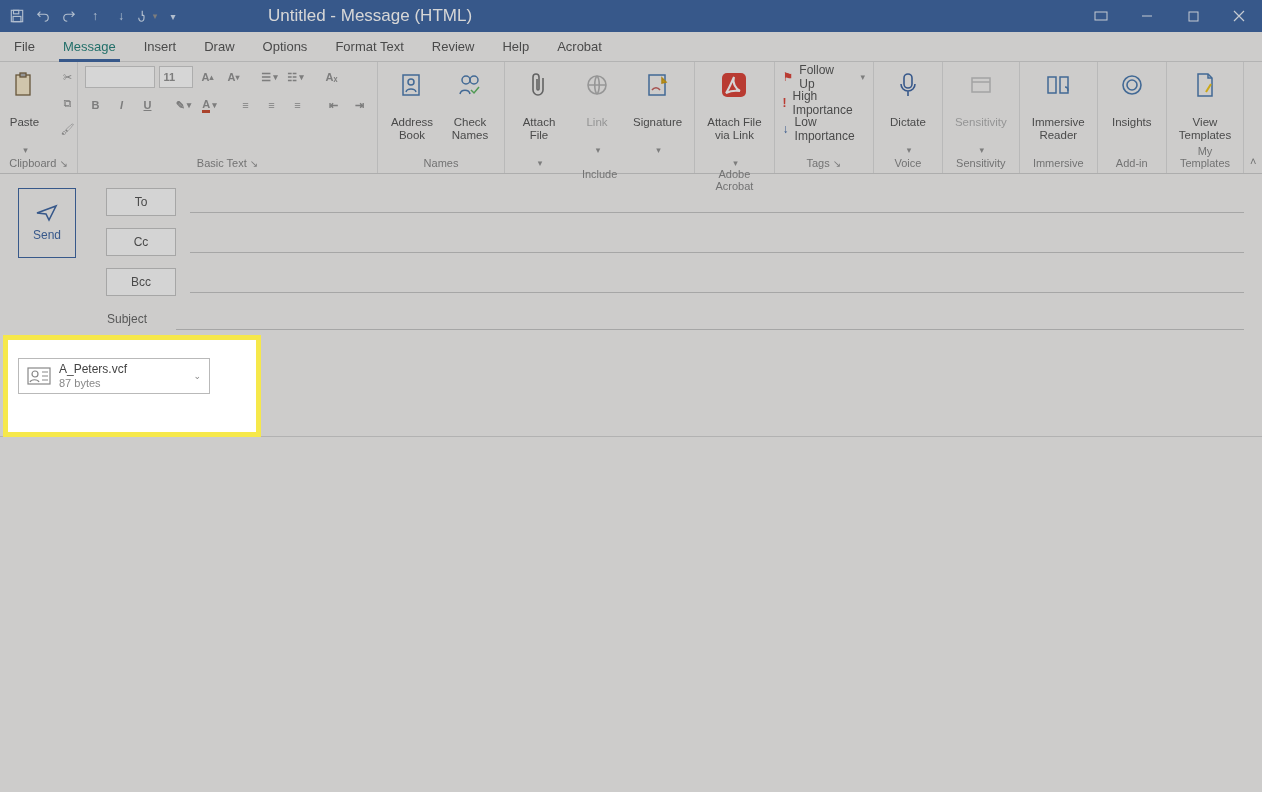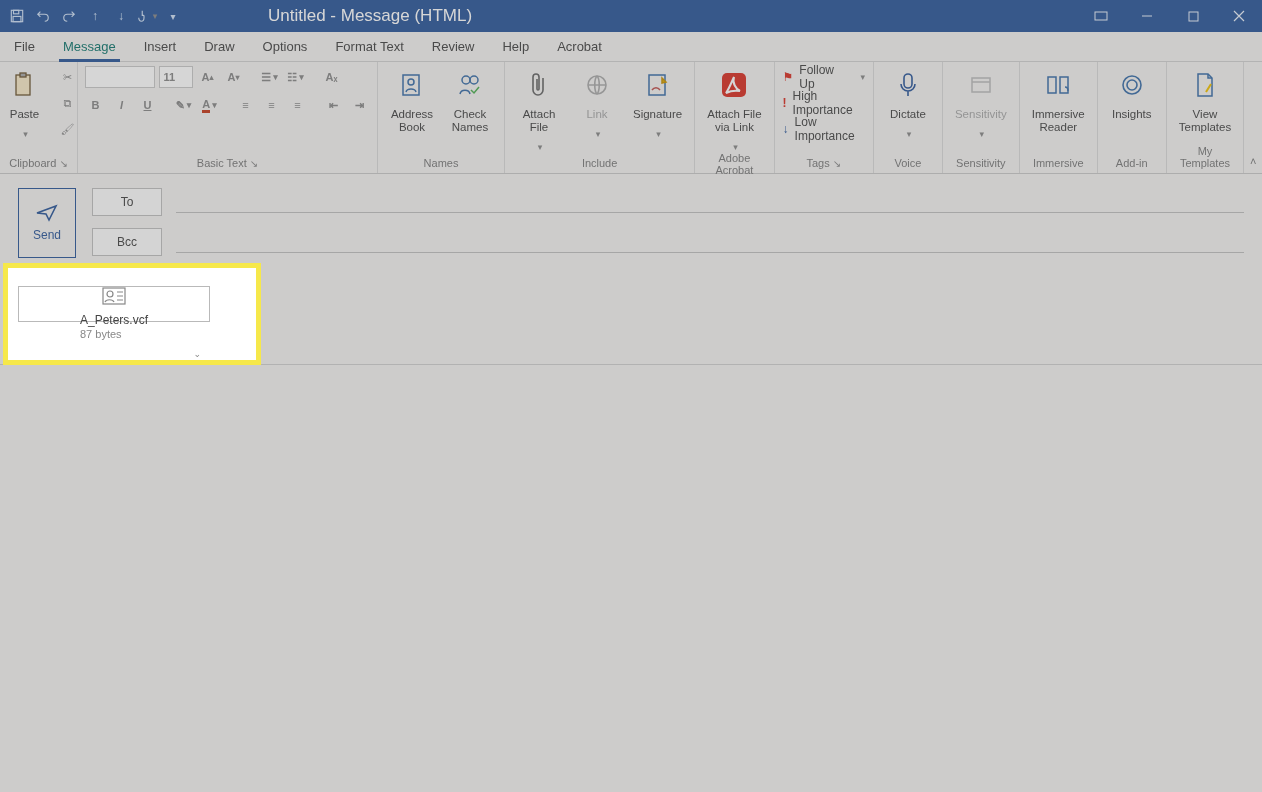--- a/index.html
+++ b/index.html
@@ -22,48 +22,48 @@
   .tabs { height:30px; background:#f3f2f1; display:flex; align-items:flex-end; border-bottom:1px solid #d0d0d0; font-size:13px; }
   .tabs .tab { padding:6px 14px 7px; color:#444; cursor:pointer; }
   .tabs .tab.active { color:#0f766e; font-weight:400; position:relative; }
   .tabs .tab.active::after { content:""; position:absolute; left:10px; right:10px; bottom:-1px; height:3px; background:#2b579a; }
 
   
   .ribbon { height:112px; background:#f3f2f1; display:flex; border-bottom:1px solid #c8c8c8; font-size:11px; color:#555; }
   .group { border-right:1px solid #d9d9d9; padding:4px 8px 2px; display:flex; flex-direction:column; align-items:center; justify-content:space-between; }
   .grouplabel { font-size:11px; color:#7a7a7a; padding-bottom:2px; text-align:center; width:100%; }
   .gbody { display:flex; align-items:flex-start; gap:6px; flex:1; }
-  .bigbtn { display:flex; flex-direction:column; align-items:center; justify-content:flex-start; min-width:52px; padding:4px 4px 0; gap:8px; text-align:center; }
+  .bigbtn { display:flex; flex-direction:column; align-items:center; justify-content:flex-start; min-width:52px; padding:4px 4px 0; gap:16px; text-align:center; }
   .bigbtn .ic { width:30px; height:30px; display:flex; align-items:center; justify-content:center; color:#3a6ea8; }
   .bigbtn .lbl { font-size:11.5px; line-height:13px; color:#444; }
   .bigbtn.dis .lbl, .bigbtn.dis .ic { color:#a8a8a8; }
   .mini { display:grid; grid-template-rows:repeat(3,22px); grid-auto-flow:column; gap:4px 6px; align-content:start; }
   .mbtn { width:22px; height:22px; display:flex; align-items:center; justify-content:center; color:#888; border:1px solid transparent; }
   .fontbox { width:70px; height:22px; border:1px solid #c8c8c8; background:#fff; }
   .sizebox { width:34px; height:22px; border:1px solid #c8c8c8; background:#fff; font-size:11px; padding-left:4px; color:#888; display:flex; align-items:center;}
   .row { display:flex; gap:4px; align-items:center; }
   .tagsrow { display:flex; align-items:center; gap:6px; font-size:12px; color:#444; height:22px;}
   .launcher { align-self:flex-end; font-size:10px; color:#888; margin-left:auto; }
   .caret { font-size:9px; color:#888; margin-left:2px; }
 
   .collapse { width:24px; display:flex; align-items:flex-end; justify-content:center; padding-bottom:6px; color:#777;}
 
   
   .compose { padding:14px 18px 0; display:flex; gap:16px; }
   .sendcol { width:58px; }
   .sendbtn { width:58px; height:70px; border:1.5px solid #2b579a; display:flex; flex-direction:column; align-items:center; justify-content:center; gap:6px; color:#2b579a; font-size:12px;}
   .recips { flex:1; display:flex; flex-direction:column; gap:12px; }
   .reciprow { display:flex; align-items:center; gap:14px; }
-  .pillbtn { width:70px; height:28px; border:1px solid #bfbfbf; background:#fdfdfd; display:flex; align-items:center; justify-content:center; font-size:12px; color:#444; }
+  .pillbtn { width:70px; height:28px; border:1px solid #bfbfbf; background:#fdfdfd; display:flex; align-items:center; justify-content:center; font-size:12px; color:#444;margin-left:14px; }
   .field { flex:1; height:22px; border-bottom:1px solid #bfbfbf; }
   .subjlabel { width:70px; font-size:12px; color:#555; text-align:center; }
 
   
   .attachwrap { margin:10px 0 0 8px; width:248px; height:92px; background:#fff; outline:5px solid #f6e84a; display:flex; align-items:flex-start; padding:18px 10px; }
-  .attachcard { width:192px; height:36px; border:1px solid #b9b9b9; display:flex; align-items:center; gap:8px; padding:0 8px; font-size:12px; color:#444;flex-direction:column;}
+  .attachcard { width:192px; height:36px; border:1px solid #b9b9b9; display:flex; align-items:center; gap:8px; padding:0 8px; font-size:12px; color:#444;}
   .attachcard .meta { display:flex; flex-direction:column; line-height:14px;}
   .attachcard .size { color:#888; font-size:11px; }
 
   
   .bodyarea { border-top:1px solid #cfcfcf; margin-top:4px; height:400px; background:#f3f2f1; }
 
   svg { display:block; }
 </style>
 </head>
 <body>
@@ -395,21 +395,29 @@
         </span>
       <span>Send</span>
     </div>
   </div>
   <div class="recips">
     <div class="reciprow">
       <div class="pillbtn">To</div>
       <div class="field"></div>
     </div>
     <div class="reciprow">
+      <div class="pillbtn">Cc</div>
+      <div class="field"></div>
+    </div>
+    <div class="reciprow">
       <div class="pillbtn">Bcc</div>
+      <div class="field"></div>
+    </div>
+    <div class="reciprow">
+      <div class="subjlabel">Subject</div>
       <div class="field"></div>
     </div>
   </div>
 </div>
 
 <div class="attachwrap" style="position:relative;z-index:20;">
   <div class="attachcard">
     <span>
         <svg width="24" height="18" viewBox="0 0 24 18" fill="none" stroke="#888" stroke-width="1.2">
           <rect x="1" y="1" width="22" height="16"></rect>

